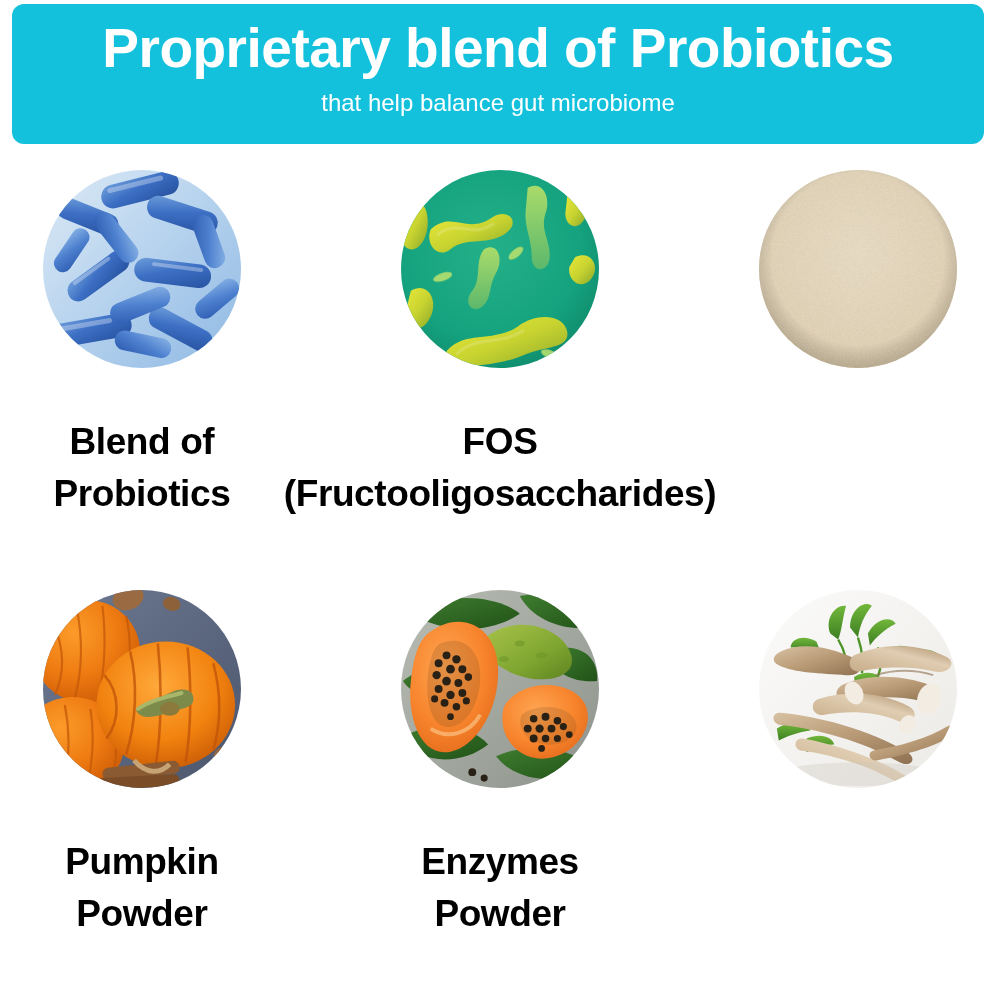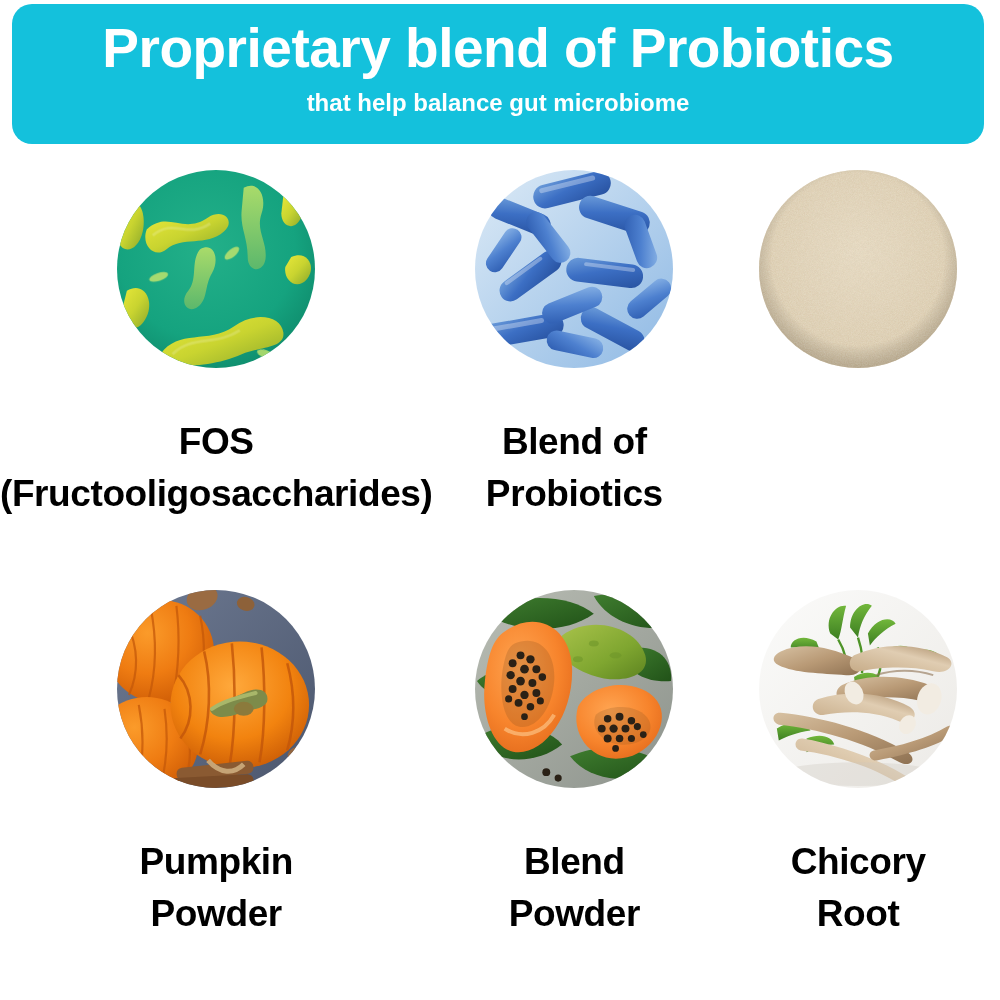--- a/index.html
+++ b/index.html
@@ -20,21 +20,21 @@
   }
 
   
   .banner {
     position: absolute;
     left: 12px;
     top: 4px;
     width: 972px;
     height: 140px;
     background: #14c1dc;
-    border-radius: 20px;
+    border-radius: 12px;
     display: flex;
     flex-direction: column;
     align-items: center;
     justify-content: flex-start;
     box-sizing: border-box;
     padding-top: 12px;
   }
 
   .banner-title {
     color: #ffffff;
@@ -43,21 +43,21 @@
     letter-spacing: -0.5px;
     line-height: 64px;
     text-align: center;
     white-space: nowrap;
     font-family: "Liberation Sans", sans-serif;
   }
 
   .banner-subtitle {
     color: #ffffff;
     font-size: 24px;
-    font-weight: 700;
+    font-weight: 400;
     line-height: 30px;
     margin-top: 8px;
     text-align: right;
     white-space: nowrap;
     font-family: "Liberation Sans", sans-serif;
   }
 
   
   .grid {
     position: absolute;
@@ -114,20 +114,72 @@
 <body>
 
 <div class="page">
 
   <div class="banner">
     <div class="banner-title">Proprietary blend of Probiotics</div>
     <div class="banner-subtitle">that help balance gut microbiome</div>
   </div>
 
   <div class="grid">
+
+    <div class="cell cell-probiotics">
+      <div class="thumb">
+        <svg viewBox="0 0 200 200" preserveAspectRatio="xMidYMid slice" aria-hidden="true">
+          <defs>
+            <linearGradient id="bgBact" x1="0" y1="0" x2="1" y2="1">
+              <stop offset="0%" stop-color="#dceaf6"></stop>
+              <stop offset="45%" stop-color="#b9d4ee"></stop>
+              <stop offset="100%" stop-color="#8fb9e4"></stop>
+            </linearGradient>
+            <linearGradient id="rodA" x1="0" y1="0" x2="1" y2="1">
+              <stop offset="0%" stop-color="#6f9fdb"></stop>
+              <stop offset="45%" stop-color="#3c6fc4"></stop>
+              <stop offset="100%" stop-color="#27519f"></stop>
+            </linearGradient>
+            <linearGradient id="rodB" x1="0" y1="1" x2="1" y2="0">
+              <stop offset="0%" stop-color="#2d5cb0"></stop>
+              <stop offset="50%" stop-color="#4d80cf"></stop>
+              <stop offset="100%" stop-color="#8ab4e6"></stop>
+            </linearGradient>
+          </defs>
+          <rect width="200" height="200" fill="url(#bgBact)"></rect>
+          <g fill="url(#rodA)">
+            <rect x="12" y="36" width="66" height="22" rx="11" transform="rotate(22 45 47)"></rect>
+            <rect x="58" y="8" width="80" height="24" rx="12" transform="rotate(-14 98 20)"></rect>
+            <rect x="104" y="34" width="74" height="23" rx="11.5" transform="rotate(18 141 45)"></rect>
+            <rect x="20" y="96" width="72" height="22" rx="11" transform="rotate(-36 56 107)"></rect>
+            <rect x="92" y="92" width="78" height="24" rx="12" transform="rotate(7 131 104)"></rect>
+            <rect x="6" y="150" width="84" height="24" rx="12" transform="rotate(-10 48 162)"></rect>
+            <rect x="104" y="150" width="70" height="22" rx="11" transform="rotate(28 139 161)"></rect>
+          </g>
+          <g fill="url(#rodB)">
+            <rect x="44" y="58" width="60" height="20" rx="10" transform="rotate(52 74 68)"></rect>
+            <rect x="140" y="62" width="56" height="21" rx="10.5" transform="rotate(70 168 72)"></rect>
+            <rect x="66" y="126" width="64" height="21" rx="10.5" transform="rotate(-22 98 136)"></rect>
+            <rect x="4" y="72" width="50" height="18" rx="9" transform="rotate(-56 29 81)"></rect>
+            <rect x="150" y="120" width="52" height="20" rx="10" transform="rotate(-40 176 130)"></rect>
+            <rect x="72" y="166" width="58" height="20" rx="10" transform="rotate(12 101 176)"></rect>
+          </g>
+          <g fill="#ffffff" opacity="0.32">
+            <rect x="64" y="12" width="58" height="5" rx="2.5" transform="rotate(-14 93 14)"></rect>
+            <rect x="26" y="100" width="46" height="4" rx="2" transform="rotate(-36 49 102)"></rect>
+            <rect x="110" y="96" width="52" height="4" rx="2" transform="rotate(7 136 98)"></rect>
+            <rect x="14" y="154" width="56" height="5" rx="2.5" transform="rotate(-10 42 156)"></rect>
+          </g>
+        </svg>
+      </div>
+      <div class="caption">
+        <span>Blend of</span>
+        <span class="line2">Probiotics</span>
+      </div>
+    </div>
 
     <div class="cell cell-fos">
       <div class="thumb">
         <svg viewBox="0 0 200 200" preserveAspectRatio="xMidYMid slice" aria-hidden="true">
           <defs>
             <radialGradient id="bgFos" cx="45%" cy="40%" r="75%">
               <stop offset="0%" stop-color="#23b089"></stop>
               <stop offset="60%" stop-color="#15a37f"></stop>
               <stop offset="100%" stop-color="#0c7f62"></stop>
             </radialGradient>
@@ -157,72 +209,20 @@
           </g>
           <g stroke="#ffffff" stroke-opacity="0.18" fill="none" stroke-width="3">
             <path d="M36 66 C 58 48, 70 70, 94 54"></path>
             <path d="M56 186 C 76 166, 100 178, 124 162"></path>
           </g>
         </svg>
       </div>
       <div class="caption">
         <span>FOS</span>
         <span class="line2">(Fructooligosaccharides)</span>
-      </div>
-    </div>
-
-    <div class="cell cell-probiotics">
-      <div class="thumb">
-        <svg viewBox="0 0 200 200" preserveAspectRatio="xMidYMid slice" aria-hidden="true">
-          <defs>
-            <linearGradient id="bgBact" x1="0" y1="0" x2="1" y2="1">
-              <stop offset="0%" stop-color="#dceaf6"></stop>
-              <stop offset="45%" stop-color="#b9d4ee"></stop>
-              <stop offset="100%" stop-color="#8fb9e4"></stop>
-            </linearGradient>
-            <linearGradient id="rodA" x1="0" y1="0" x2="1" y2="1">
-              <stop offset="0%" stop-color="#6f9fdb"></stop>
-              <stop offset="45%" stop-color="#3c6fc4"></stop>
-              <stop offset="100%" stop-color="#27519f"></stop>
-            </linearGradient>
-            <linearGradient id="rodB" x1="0" y1="1" x2="1" y2="0">
-              <stop offset="0%" stop-color="#2d5cb0"></stop>
-              <stop offset="50%" stop-color="#4d80cf"></stop>
-              <stop offset="100%" stop-color="#8ab4e6"></stop>
-            </linearGradient>
-          </defs>
-          <rect width="200" height="200" fill="url(#bgBact)"></rect>
-          <g fill="url(#rodA)">
-            <rect x="12" y="36" width="66" height="22" rx="11" transform="rotate(22 45 47)"></rect>
-            <rect x="58" y="8" width="80" height="24" rx="12" transform="rotate(-14 98 20)"></rect>
-            <rect x="104" y="34" width="74" height="23" rx="11.5" transform="rotate(18 141 45)"></rect>
-            <rect x="20" y="96" width="72" height="22" rx="11" transform="rotate(-36 56 107)"></rect>
-            <rect x="92" y="92" width="78" height="24" rx="12" transform="rotate(7 131 104)"></rect>
-            <rect x="6" y="150" width="84" height="24" rx="12" transform="rotate(-10 48 162)"></rect>
-            <rect x="104" y="150" width="70" height="22" rx="11" transform="rotate(28 139 161)"></rect>
-          </g>
-          <g fill="url(#rodB)">
-            <rect x="44" y="58" width="60" height="20" rx="10" transform="rotate(52 74 68)"></rect>
-            <rect x="140" y="62" width="56" height="21" rx="10.5" transform="rotate(70 168 72)"></rect>
-            <rect x="66" y="126" width="64" height="21" rx="10.5" transform="rotate(-22 98 136)"></rect>
-            <rect x="4" y="72" width="50" height="18" rx="9" transform="rotate(-56 29 81)"></rect>
-            <rect x="150" y="120" width="52" height="20" rx="10" transform="rotate(-40 176 130)"></rect>
-            <rect x="72" y="166" width="58" height="20" rx="10" transform="rotate(12 101 176)"></rect>
-          </g>
-          <g fill="#ffffff" opacity="0.32">
-            <rect x="64" y="12" width="58" height="5" rx="2.5" transform="rotate(-14 93 14)"></rect>
-            <rect x="26" y="100" width="46" height="4" rx="2" transform="rotate(-36 49 102)"></rect>
-            <rect x="110" y="96" width="52" height="4" rx="2" transform="rotate(7 136 98)"></rect>
-            <rect x="14" y="154" width="56" height="5" rx="2.5" transform="rotate(-10 42 156)"></rect>
-          </g>
-        </svg>
-      </div>
-      <div class="caption">
-        <span>Blend of</span>
-        <span class="line2">Probiotics</span>
       </div>
     </div>
 
     <div class="cell cell-enzymes">
       <div class="thumb">
         <svg viewBox="0 0 200 200" preserveAspectRatio="xMidYMid slice" aria-hidden="true">
           <defs>
             <radialGradient id="bgGran" cx="50%" cy="42%" r="70%">
               <stop offset="0%" stop-color="#ece0c9"></stop>
               <stop offset="70%" stop-color="#ddcdb0"></stop>
@@ -415,21 +415,21 @@
             </g>
           </g>
 
           <g fill="#2a2116">
             <circle cx="72" cy="184" r="4"></circle>
             <circle cx="84" cy="190" r="3.6"></circle>
           </g>
         </svg>
       </div>
       <div class="caption">
-        <span>Blend</span>
+        <span>Enzymes</span>
         <span class="line2">Powder</span>
       </div>
     </div>
 
     <div class="cell row2 cell-chicory">
       <div class="thumb">
         <svg viewBox="0 0 200 200" preserveAspectRatio="xMidYMid slice" aria-hidden="true">
           <defs>
             <linearGradient id="whiteBg" x1="0" y1="0" x2="1" y2="1">
               <stop offset="0%" stop-color="#fbfbfa"></stop>
@@ -483,20 +483,16 @@
 
           <g fill="#f2ece2">
             <ellipse cx="172" cy="110" rx="12" ry="16" transform="rotate(18 172 110)"></ellipse>
             <ellipse cx="96" cy="104" rx="9" ry="12" transform="rotate(-25 96 104)"></ellipse>
             <ellipse cx="150" cy="136" rx="8" ry="10" transform="rotate(30 150 136)"></ellipse>
           </g>
 
           <ellipse cx="100" cy="186" rx="80" ry="12" fill="#cfc9c0" opacity="0.35"></ellipse>
         </svg>
       </div>
-      <div class="caption">
-        <span>Chicory</span>
-        <span class="line2">Root</span>
-      </div>
     </div>
 
   </div>
 </div>
 
 </body></html>

